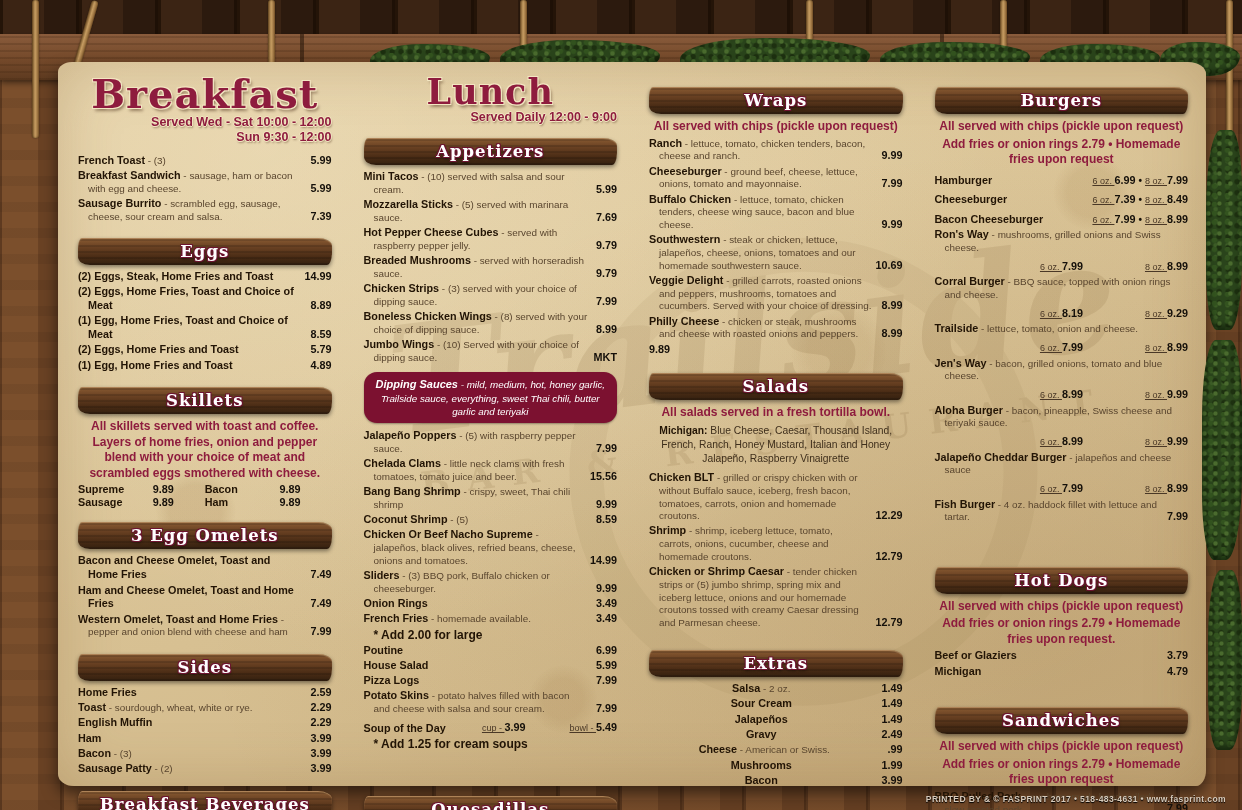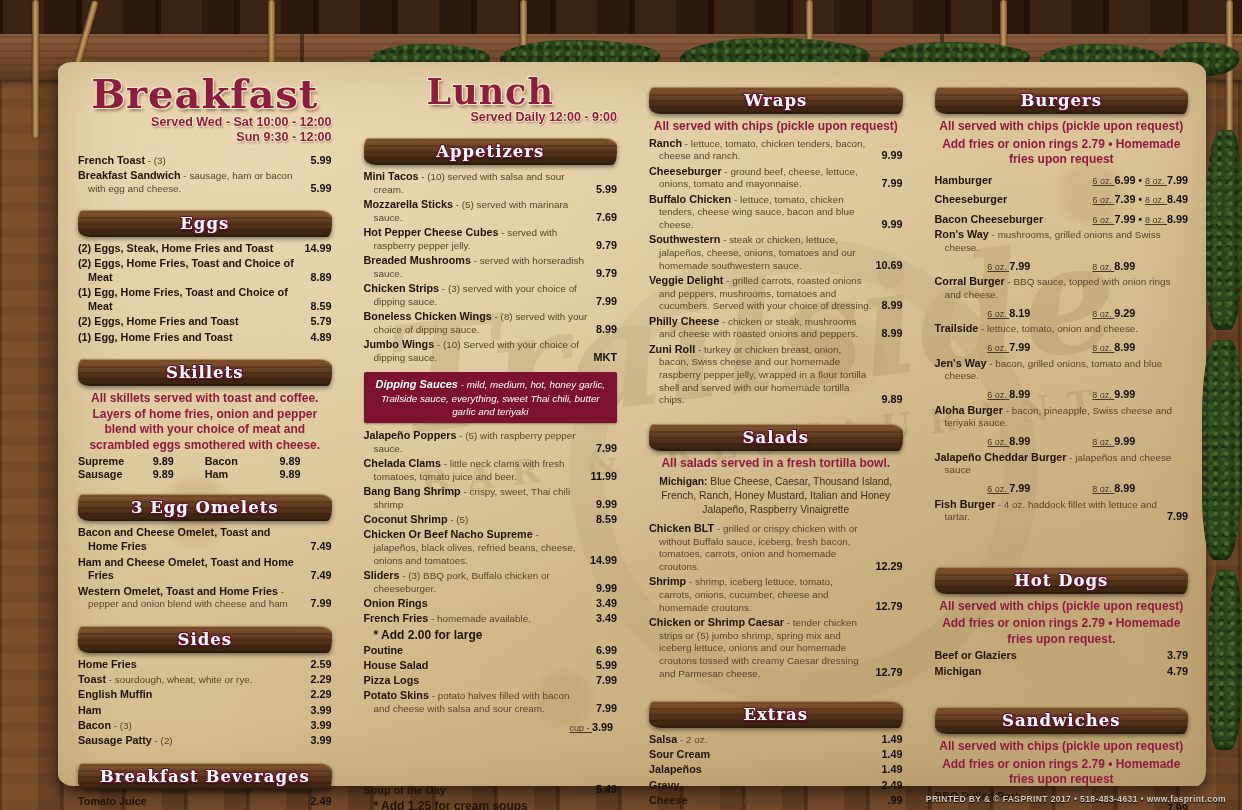--- a/index.html
+++ b/index.html
@@ -58,46 +58,46 @@
   .col-title{font-family:"DejaVu Serif",serif;font-weight:bold;font-size:40px;line-height:1.02;color:#8e1c3e;text-align:center;letter-spacing:1px;
     text-shadow:-1px -1px 0 #f3e6c2,1px -1px 0 #f3e6c2,-1px 1px 0 #f3e6c2,1px 1px 0 #f3e6c2,2px 3px 3px rgba(60,30,10,.45);}
   .menu-column-lunch .col-title{font-size:35px;}
   .col-subtitle{font-size:12.5px;font-weight:bold;color:#8e1c3e;text-align:right;line-height:1.25;
     text-shadow:-1px 0 0 #f3e6c2,1px 0 0 #f3e6c2,0 -1px 0 #f3e6c2,0 1px 0 #f3e6c2,1px 2px 2px rgba(60,30,10,.4);}
   .section{margin-top:6px;}
   .sec-quesadillas{margin-top:36px;}
   .sec-hot-dogs{margin-top:34px;}
   .sec-sandwiches{margin-top:20px;}
   .sec-salads{margin-top:8px;}
-  .sec-extras{margin-top:12px;}
+  .sec-extras{margin-top:12px;text-align:center;}
   .banner{position:relative;margin:7px 0 5px;height:27px;display:flex;align-items:center;justify-content:center;
     background:
       repeating-linear-gradient(0deg, rgba(0,0,0,.14) 0 2px, transparent 2px 6px),
       linear-gradient(180deg,#8a5c33 0%,#6b4223 32%,#4a2c15 70%,#33200f 100%);
     border-radius:4px 14px 5px 12px/10px 8px 12px 8px;
     box-shadow:0 2px 4px rgba(0,0,0,.45), inset 0 1px 1px rgba(255,220,170,.35);}
   .banner-label{font-family:"DejaVu Serif",serif;font-weight:bold;font-size:16.5px;color:#fff;letter-spacing:1px;white-space:nowrap;
     text-shadow:1px 1px 0 #6d1430,-1px 1px 0 #6d1430,1px -1px 0 #6d1430,-1px -1px 0 #6d1430,0 2px 3px rgba(0,0,0,.5);}
   .note{font-size:12px;font-weight:bold;color:#8e1c3e;text-align:center;margin:2px 0;line-height:1.3;}
-  .sauce-box{background:#7c1130;color:#fff;padding:5px 8px;margin:7px 0 6px;font-size:9.8px;font-style:italic;text-align:center;line-height:1.35;border-radius:2px;box-shadow:0 1px 2px rgba(0,0,0,.35);}
+  .sauce-box{background:#7c1130;color:#fff;padding:5px 8px;margin:7px 0 6px;font-size:9.8px;font-style:italic;text-align:center;line-height:1.35;border-radius:13px;box-shadow:0 1px 2px rgba(0,0,0,.35);}
   .sauce-title{font-weight:bold;font-size:11px;}
   .lead{font-size:10.3px;color:#3f2f1c;text-align:center;margin:4px 0 5px;line-height:1.35;}
   .lead b{color:#221405;}
   .item{margin:1.5px 0;}
   .item-main{display:flex;align-items:flex-end;gap:8px;}
   .item-text{flex:1;font-size:9.9px;color:#59452e;line-height:1.28;padding-left:10px;text-indent:-10px;}
   .item-name{font-weight:bold;color:#221405;font-size:10.8px;}
   .item-price{font-weight:bold;font-size:10.8px;color:#15100a;white-space:nowrap;line-height:1.28;}
   .size-label{font-size:9px;color:#4a3826;text-decoration:underline;}
   .size-price{font-weight:bold;font-size:10.8px;color:#15100a;}
   .size-group{white-space:nowrap;}
   .sizes.bullet{white-space:nowrap;}
   .bullet-sep{font-weight:bold;color:#15100a;margin:0 3px;font-size:10px;}
-  .sizes.spread-wide{display:flex;gap:44px;flex-direction:column;}
-  .sizes-line2{display:flex;justify-content:center;gap:62px;margin:1px 0 1px;}
+  .sizes.spread-wide{display:flex;gap:44px;}
+  .sizes-line2{display:flex;justify-content:flex-end;gap:62px;margin:1px 0 1px;}
   .skillet-row{display:grid;grid-template-columns:1fr 52px 1fr 52px;font-size:10.8px;margin:1px 0;}
   .sk-name{font-weight:bold;color:#221405;}
   .sk-price{font-weight:bold;color:#15100a;text-align:left;}
   .footnote{font-size:12px;font-weight:bold;color:#221405;margin:1px 0 2px 10px;}
   .printer-line{position:absolute;right:16px;bottom:6px;z-index:6;font-size:8.5px;font-weight:bold;color:#d6cabb;letter-spacing:.4px;text-shadow:0 1px 1px #000;}
 </style>
 </head>
 <body>
 
 <div class="page">
@@ -139,20 +139,26 @@
                 <span class="item-text"><span class="item-name">French Toast</span><span class="item-desc"> - (3)</span></span>
                 <span class="item-price">5.99</span>
               </div>
             </div>
             <div class="item">
               <div class="item-main">
                 <span class="item-text"><span class="item-name">Breakfast Sandwich</span><span class="item-desc"> - sausage, ham or bacon with egg and cheese.</span></span>
                 <span class="item-price">5.99</span>
               </div>
             </div>
+            <div class="item">
+              <div class="item-main">
+                <span class="item-text"><span class="item-name">Sausage Burrito</span><span class="item-desc"> - scrambled egg, sausage, cheese, sour cream and salsa.</span></span>
+                <span class="item-price">7.39</span>
+              </div>
+            </div>
           </div>
           <div class="section sec-eggs">
             <div class="banner">
               <span class="banner-label">Eggs</span>
             </div>
             <div class="item">
               <div class="item-main">
                 <span class="item-text"><span class="item-name">(2) Eggs, Steak, Home Fries and Toast</span></span>
                 <span class="item-price">14.99</span>
               </div>
@@ -328,21 +334,21 @@
             <div class="sauce-box"><span class="sauce-title">Dipping Sauces</span><span class="sauce-text"> - mild, medium, hot, honey garlic, Trailside sauce, everything, sweet Thai chili, butter garlic and teriyaki</span></div>
             <div class="item">
               <div class="item-main">
                 <span class="item-text"><span class="item-name">Jalapeño Poppers</span><span class="item-desc"> - (5) with raspberry pepper sauce.</span></span>
                 <span class="item-price">7.99</span>
               </div>
             </div>
             <div class="item">
               <div class="item-main">
                 <span class="item-text"><span class="item-name">Chelada Clams</span><span class="item-desc"> - little neck clams with fresh tomatoes, tomato juice and beer.</span></span>
-                <span class="item-price">11.99</span>
+                <span class="item-price">15.56</span>
               </div>
             </div>
             <div class="item">
               <div class="item-main">
                 <span class="item-text"><span class="item-name">Bang Bang Shrimp</span><span class="item-desc"> - crispy, sweet, Thai chili shrimp</span></span>
                 <span class="item-price">9.99</span>
               </div>
             </div>
             <div class="item">
               <div class="item-main">
@@ -454,21 +460,20 @@
               </div>
             </div>
             <div class="item">
               <div class="item-main">
                 <span class="item-text"><span class="item-name">Philly Cheese</span><span class="item-desc"> - chicken or steak, mushrooms and cheese with roasted onions and peppers.</span></span>
                 <span class="item-price">8.99</span>
               </div>
             </div>
             <div class="item">
               <div class="item-main">
-                <span class="item-text"><span class="item-name">Zuni Roll</span><span class="item-desc"> - turkey or chicken breast, onion, bacon, Swiss cheese and our homemade raspberry pepper jelly, wrapped in a flour tortilla shell and served with our homemade tortilla chips.</span></span>
                 <span class="item-price">9.89</span>
               </div>
             </div>
           </div>
           <div class="section sec-salads">
             <div class="banner">
               <span class="banner-label">Salads</span>
             </div>
             <div class="note">All salads served in a fresh tortilla bowl.</div>
             <div class="lead"><b>Michigan: </b>Blue Cheese, Caesar, Thousand Island, French, Ranch, Honey Mustard, Italian and Honey Jalapeño, Raspberry Vinaigrette</div>

